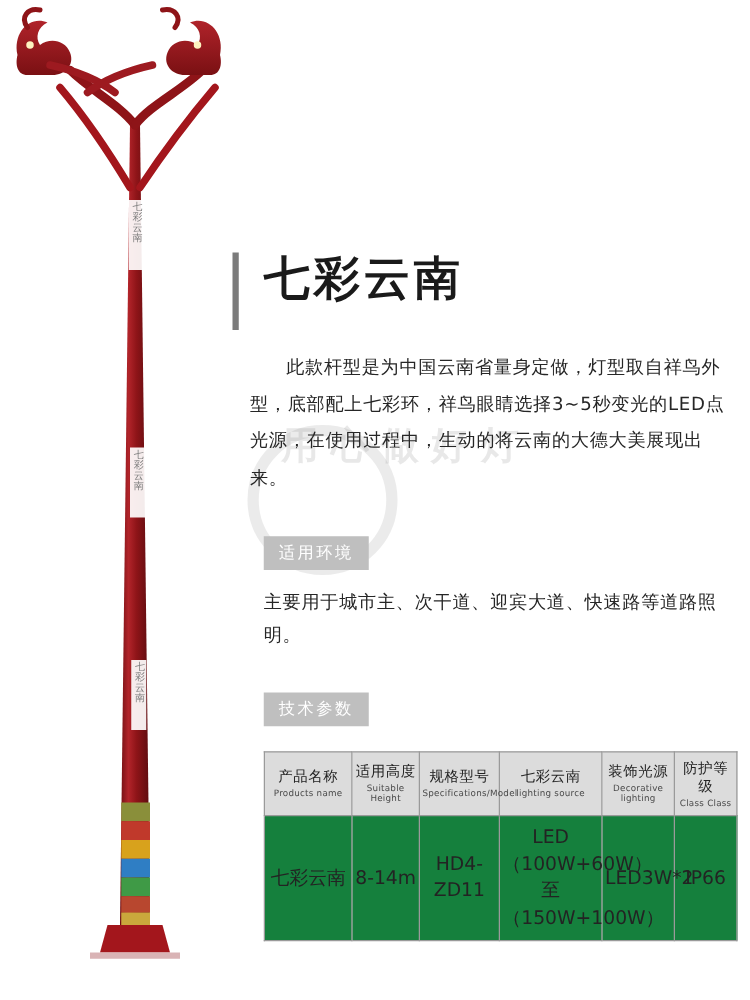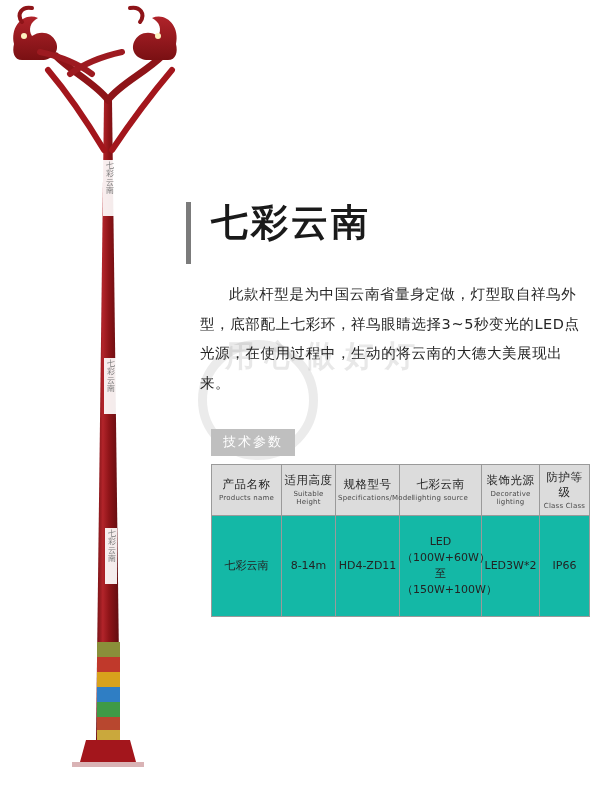--- a/index.html
+++ b/index.html
@@ -118,42 +118,42 @@
     line-height: 1.9;
     color: #262626;
     font-family: "DejaVu Sans", sans-serif;
     letter-spacing: 0.6px;
   }
 
   
   table.spec {
     border-collapse: collapse;
     width: 366px;
-    margin-top: 8px;
+    margin-top: 20px;
     table-layout: fixed;
   }
   table.spec th, table.spec td {
     border: 1px solid #9a9a9a;
     text-align: center;
     vertical-align: middle;
     font-family: "DejaVu Sans", sans-serif;
     color: #232323;
   }
   table.spec thead th {
     background: #dcdcdc;
     padding: 5px 2px 5px 2px;
     font-weight: normal;
   }
   .th-cn { display: block; font-size: 11.5px; letter-spacing: 0.5px; }
   .th-en { display: block; font-size: 7px; color: #4a4a4a; margin-top: 2px; letter-spacing: 0.2px; }
   table.spec tbody td {
-    background: #14b8a6;
-    font-size: 11px;
+    background: #15803d;
+    font-size: 15px;
     height: 58px;
-    padding: 18px 2px;
+    padding: 6px 2px;
     line-height: 1.45;
   }
   .cell-multi span { display: block; }
 </style>
 </head>
 <body>
 
 <div class="lamp">
   <svg width="190" height="790" viewBox="0 0 190 790" xmlns="http://www.w3.org/2000/svg">
     <defs>
@@ -223,20 +223,24 @@
 
 <div class="content">
 
   <div class="title-row">
     <div class="title-bar"></div>
     <h1 class="main-title">七彩云南</h1>
   </div>
 
   <p class="desc">此款杆型是为中国云南省量身定做，灯型取自祥鸟外型，底部配上七彩环，祥鸟眼睛选择3~5秒变光的LED点光源，在使用过程中，生动的将云南的大德大美展现出来。</p>
 
+  <div class="section">
+    <div class="sec-head">适用环境</div>
+    <div class="sec-body">主要用于城市主、次干道、迎宾大道、快速路等道路照明。</div>
+  </div>
 
   <div class="section">
     <div class="sec-head">技术参数</div>
 
     <table class="spec">
       <colgroup>
         <col style="width:70px">
         <col style="width:54px">
         <col style="width:64px">
         <col style="width:82px">

